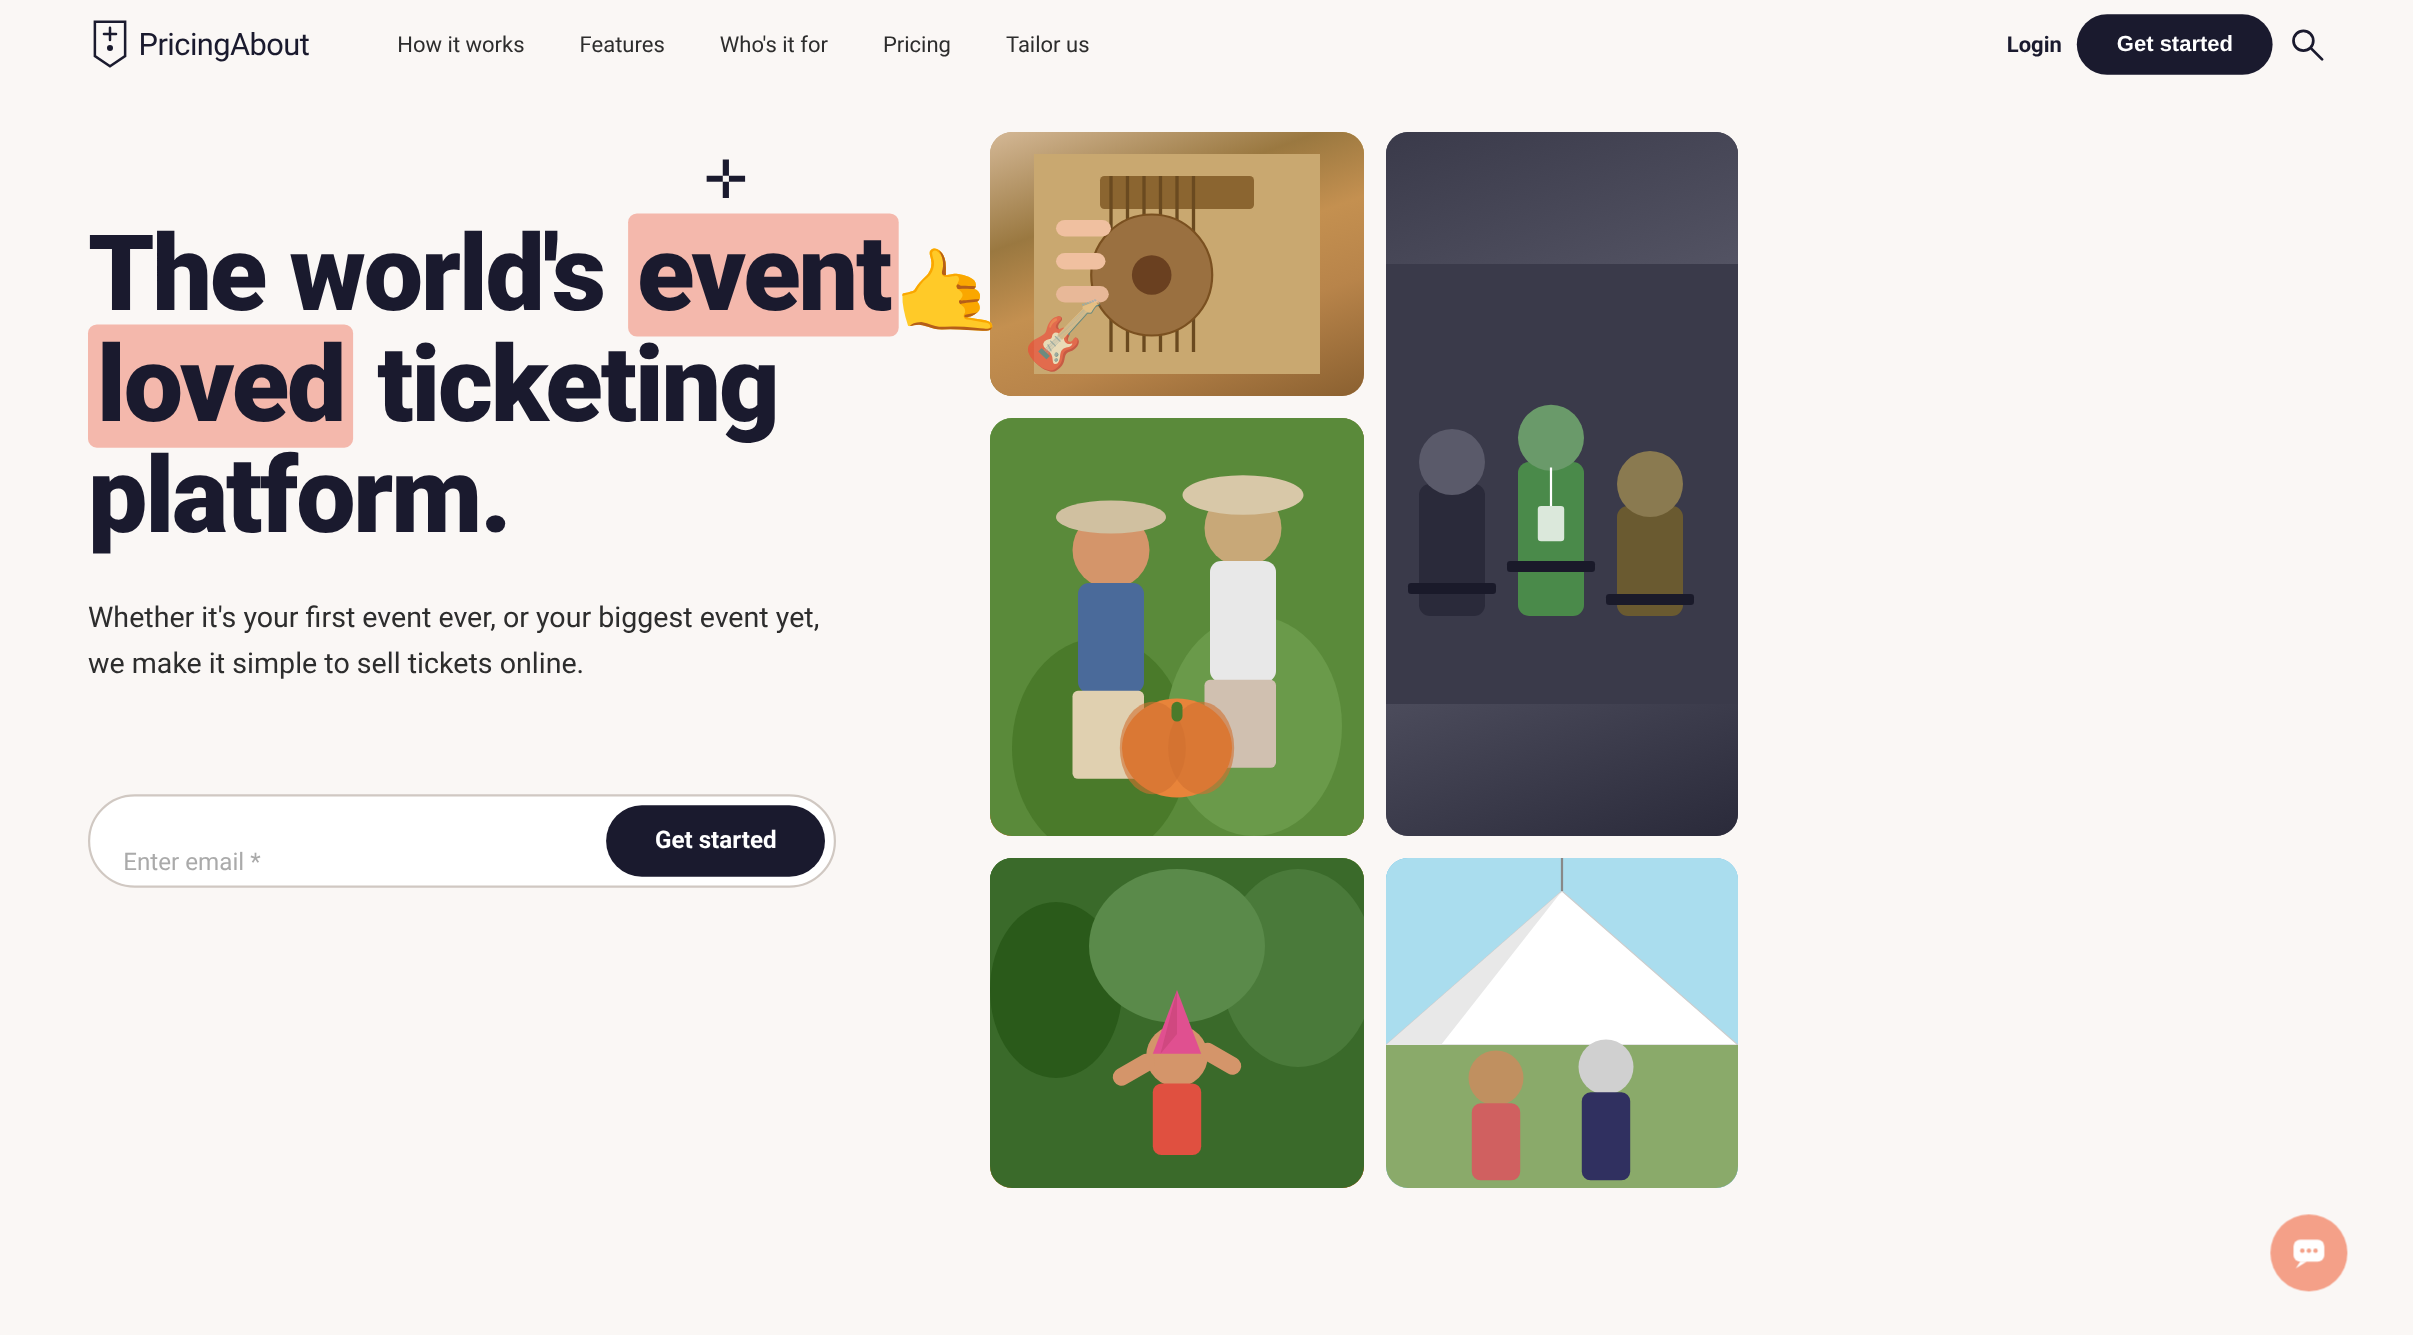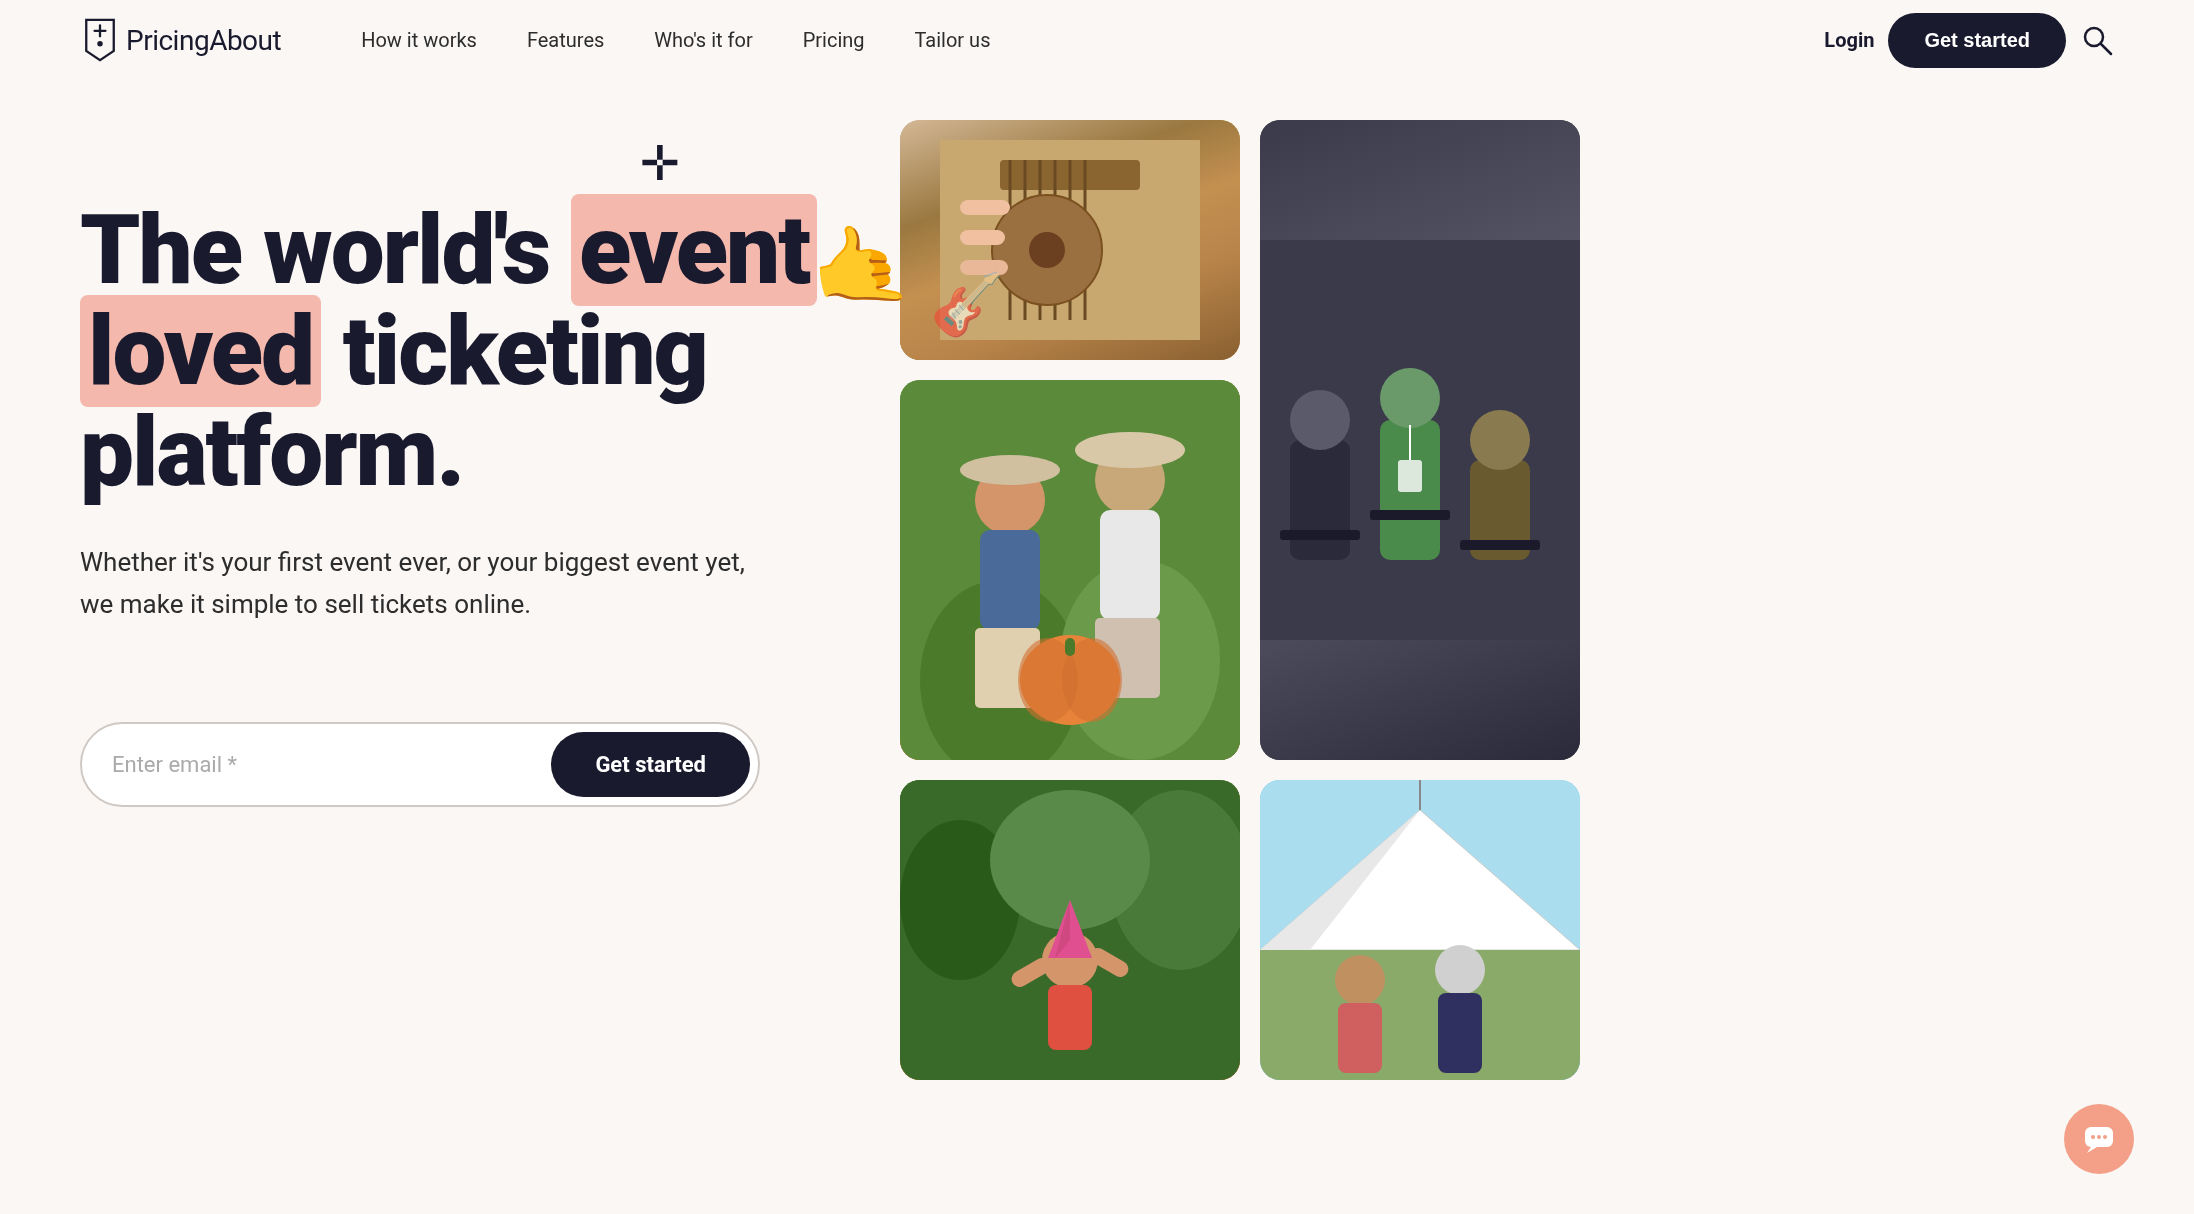--- a/index.html
+++ b/index.html
@@ -145,21 +145,21 @@
     .hero-subtitle {
       font-size: 26px;
       color: #2d2d2d;
       line-height: 1.6;
       margin-bottom: 96px;
       max-width: 680px;
     }
 
     .email-form {
       display: flex;
-      align-items: center;
+      align-items: flex-end;
       background-color: #fff;
       border: 2px solid #d0c8c2;
       border-radius: 50px;
       padding: 8px 8px 8px 30px;
       max-width: 680px;
       gap: 10px;
     }
 
     .email-input {
       flex: 1;

